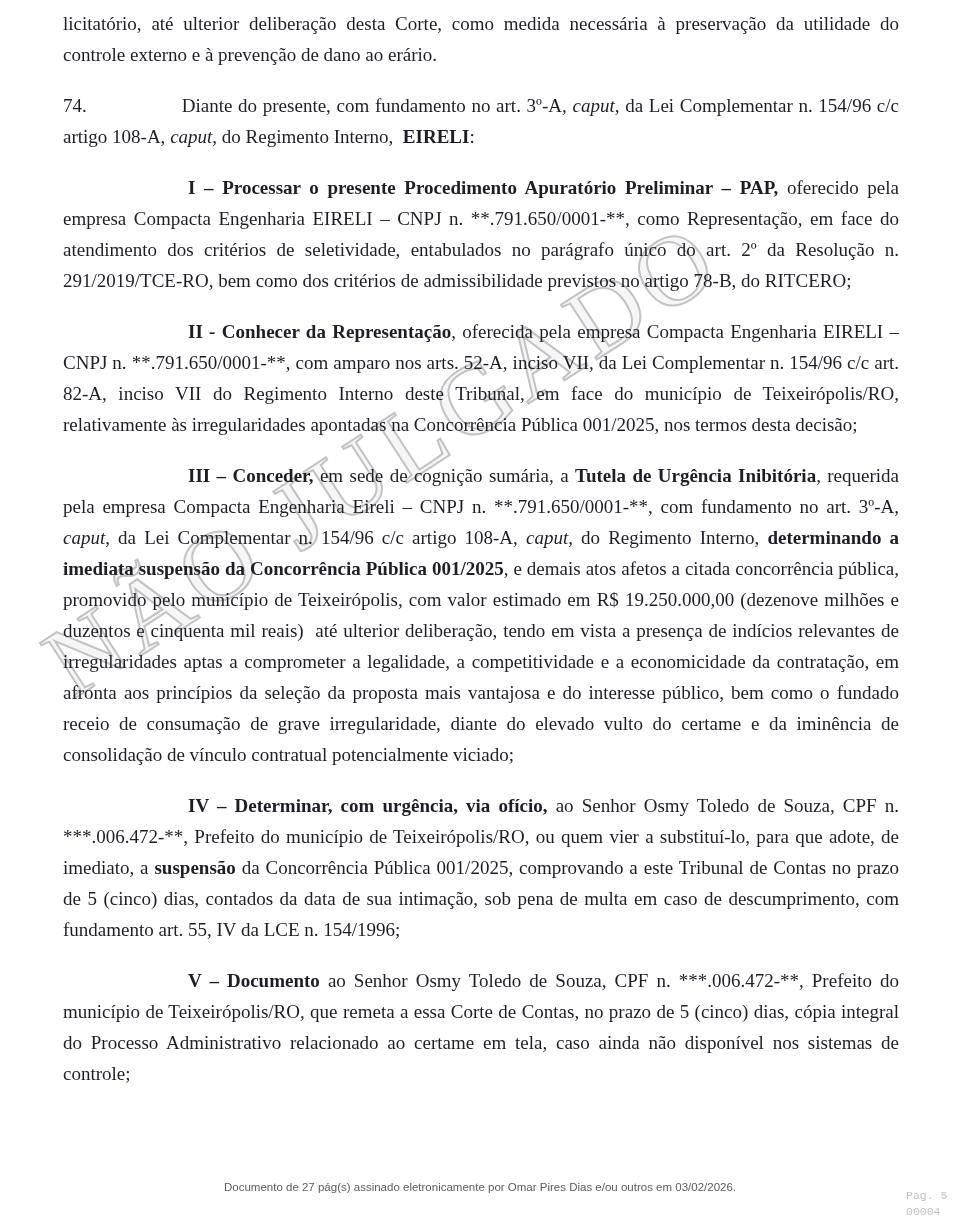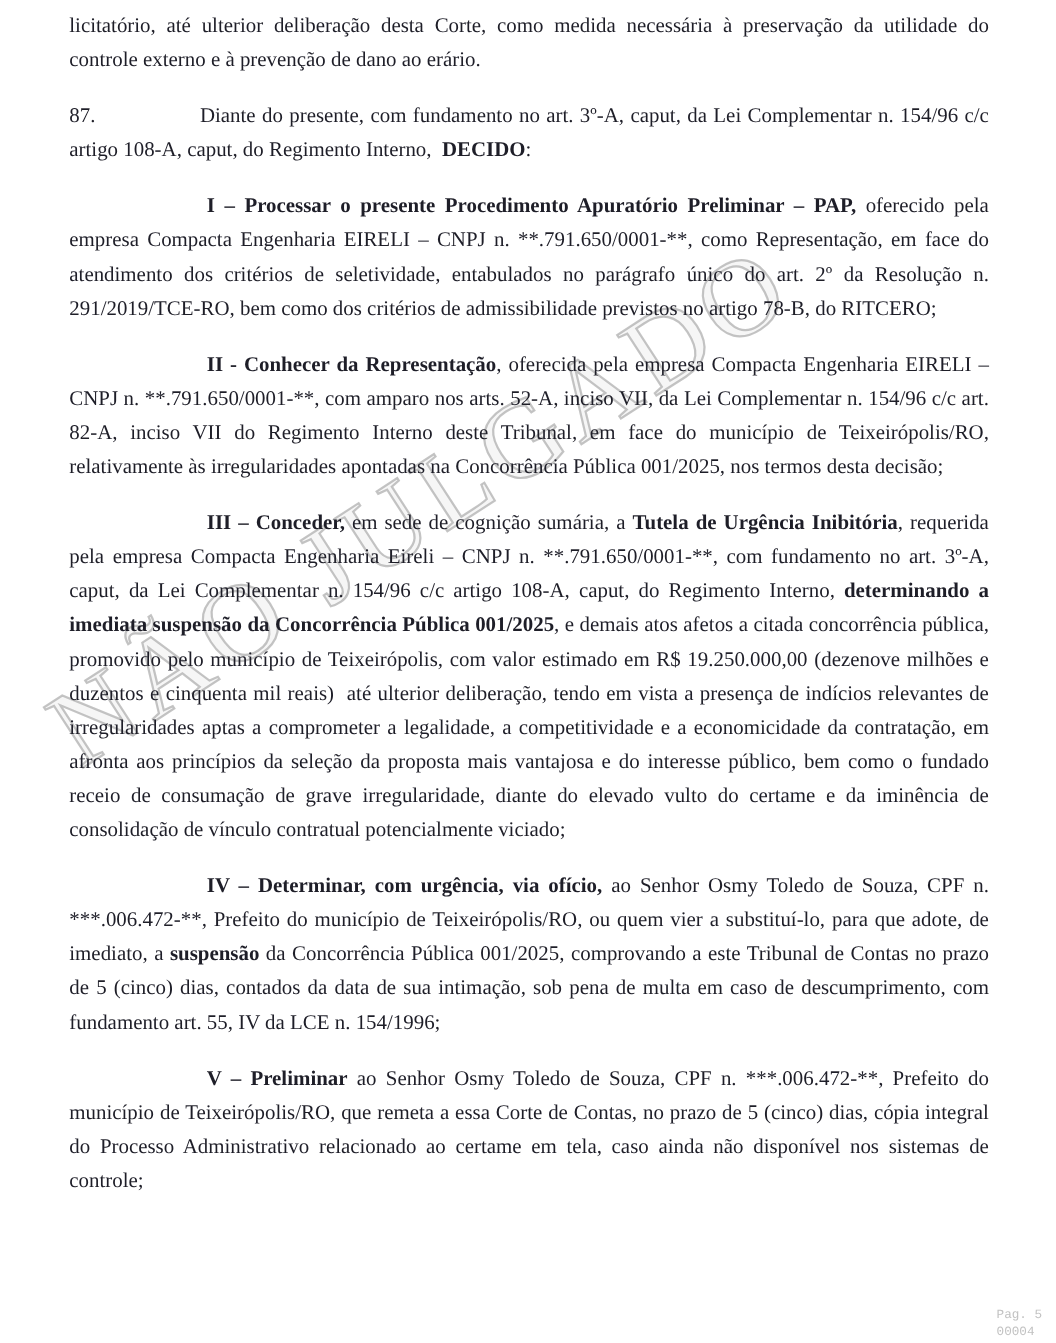--- a/index.html
+++ b/index.html
@@ -34,21 +34,21 @@
     width: 836px;
     z-index: 1;
     color: #1e1e28;
     font-size: 19px;
     line-height: 31px;
     text-align: justify;
   }
   .content p { margin: 0 0 20px 0; }
   .content p.indent { text-indent: 125px; }
   .b { font-weight: bold; }
-  .i { }
+  .i { font-style: italic; }
   .tab { display: inline-block; width: 95px; }
   .page-number {
     position: absolute;
     left: 16px; top: 1128px;
     width: 960px;
     text-align: right;
     z-index: 1;
     font-size: 16px;
     color: #1e1e28;
   }
@@ -77,36 +77,37 @@
 </head>
 <body>
 
 <div class="page">
 
   <div class="watermark">NÃO JULGADO</div>
 
   <div class="content">
     <p><span>licitatório, até ulterior deliberação desta Corte, como medida necessária à preservação da utilidade do controle externo e à prevenção de dano ao erário.</span></p>
 
-    <p><span>87.</span><span class="tab" style="width: 95px;"></span><span>Diante do presente, com fundamento no art. 3º-A, </span><span class="i">caput</span><span>, da Lei Complementar n. 154/96 c/c artigo 108-A, </span><span class="i">caput</span><span>, do Regimento Interno, &nbsp;</span><span class="b">DECIDO</span><span>:</span></p>
+    <p><span>74.</span><span class="tab" style="width: 95px;"></span><span>Diante do presente, com fundamento no art. 3º-A, </span><span class="i">caput</span><span>, da Lei Complementar n. 154/96 c/c artigo 108-A, </span><span class="i">caput</span><span>, do Regimento Interno, &nbsp;</span><span class="b">EIRELI</span><span>:</span></p>
 
     <p class="indent"><span class="b">I – Processar o presente Procedimento Apuratório Preliminar – PAP,</span><span> oferecido pela empresa Compacta Engenharia EIRELI – CNPJ n. **.791.650/0001-**, como Representação, em face do atendimento dos critérios de seletividade, entabulados no parágrafo único do art. 2º da Resolução n. 291/2019/TCE-RO, bem como dos critérios de admissibilidade previstos no artigo 78-B, do RITCERO;</span></p>
 
     <p class="indent"><span class="b">II - Conhecer da Representação</span><span>, oferecida pela empresa Compacta Engenharia EIRELI – CNPJ n. **.791.650/0001-**, com amparo nos arts. 52-A, inciso VII, da Lei Complementar n. 154/96 c/c art. 82-A, inciso VII do Regimento Interno deste Tribunal, em face do município de Teixeirópolis/RO, relativamente às irregularidades apontadas na Concorrência Pública 001/2025, nos termos desta decisão;</span></p>
 
     <p class="indent"><span class="b">III – Conceder,</span><span> em sede de cognição sumária, a </span><span class="b">Tutela de Urgência Inibitória</span><span>, requerida pela empresa Compacta Engenharia Eireli – CNPJ n. **.791.650/0001-**, com fundamento no art. 3º-A, </span><span class="i">caput</span><span>, da Lei Complementar n. 154/96 c/c artigo 108-A, </span><span class="i">caput</span><span>, do Regimento Interno, </span><span class="b">determinando a imediata suspensão da Concorrência Pública 001/2025</span><span>, e demais atos afetos a citada concorrência pública, promovido pelo município de Teixeirópolis, com valor estimado em R$ 19.250.000,00 (dezenove milhões e duzentos e cinquenta mil reais) &nbsp;até ulterior deliberação, tendo em vista a presença de indícios relevantes de irregularidades aptas a comprometer a legalidade, a competitividade e a economicidade da contratação, em afronta aos princípios da seleção da proposta mais vantajosa e do interesse público, bem como o fundado receio de consumação de grave irregularidade, diante do elevado vulto do certame e da iminência de consolidação de vínculo contratual potencialmente viciado;</span></p>
 
     <p class="indent"><span class="b">IV – Determinar, com urgência, via ofício,</span><span> ao Senhor Osmy Toledo de Souza, CPF n. ***.006.472-**, Prefeito do município de Teixeirópolis/RO, ou quem vier a substituí-lo, para que adote, de imediato, a </span><span class="b">suspensão</span><span> da Concorrência Pública 001/2025, comprovando a este Tribunal de Contas no prazo de 5 (cinco) dias, contados da data de sua intimação, sob pena de multa em caso de descumprimento, com fundamento art. 55, IV da LCE n. 154/1996;</span></p>
 
-    <p class="indent"><span class="b">V – Preliminar</span><span> ao Senhor Osmy Toledo de Souza, CPF n. ***.006.472-**, Prefeito do município de Teixeirópolis/RO, que remeta a essa Corte de Contas, no prazo de 5 (cinco) dias, cópia integral do Processo Administrativo relacionado ao certame em tela, caso ainda não disponível nos sistemas de controle;</span></p>
+    <p class="indent"><span class="b">V – Documento</span><span> ao Senhor Osmy Toledo de Souza, CPF n. ***.006.472-**, Prefeito do município de Teixeirópolis/RO, que remeta a essa Corte de Contas, no prazo de 5 (cinco) dias, cópia integral do Processo Administrativo relacionado ao certame em tela, caso ainda não disponível nos sistemas de controle;</span></p>
   </div>
 
   <div class="page-number">26</div>
 
   <div class="footer">
+    <div>Documento de 27 pág(s) assinado eletronicamente por Omar Pires Dias e/ou outros em 03/02/2026.</div>
   </div>
 
   <div class="page-ref">
     <div>Pag. 5</div>
     <div>00004</div>
   </div>
 
 </div>
 
 </body></html>

